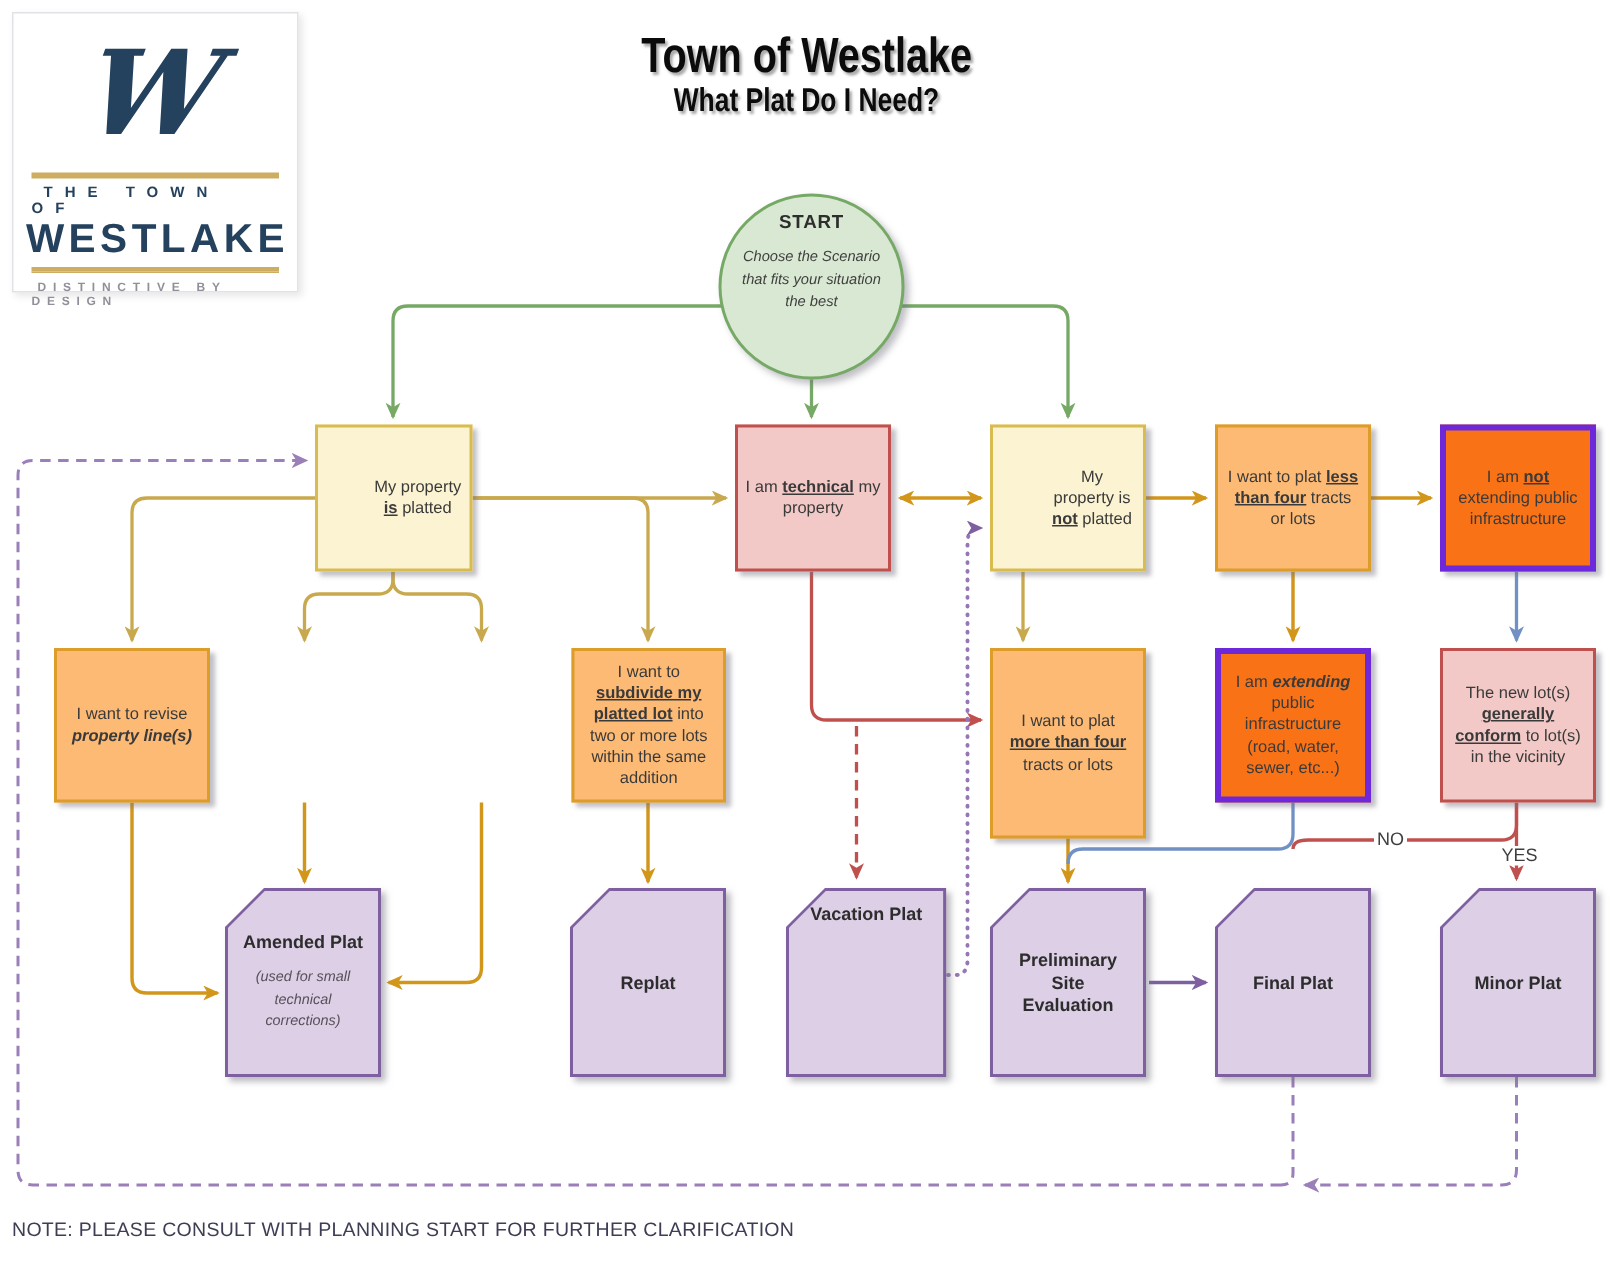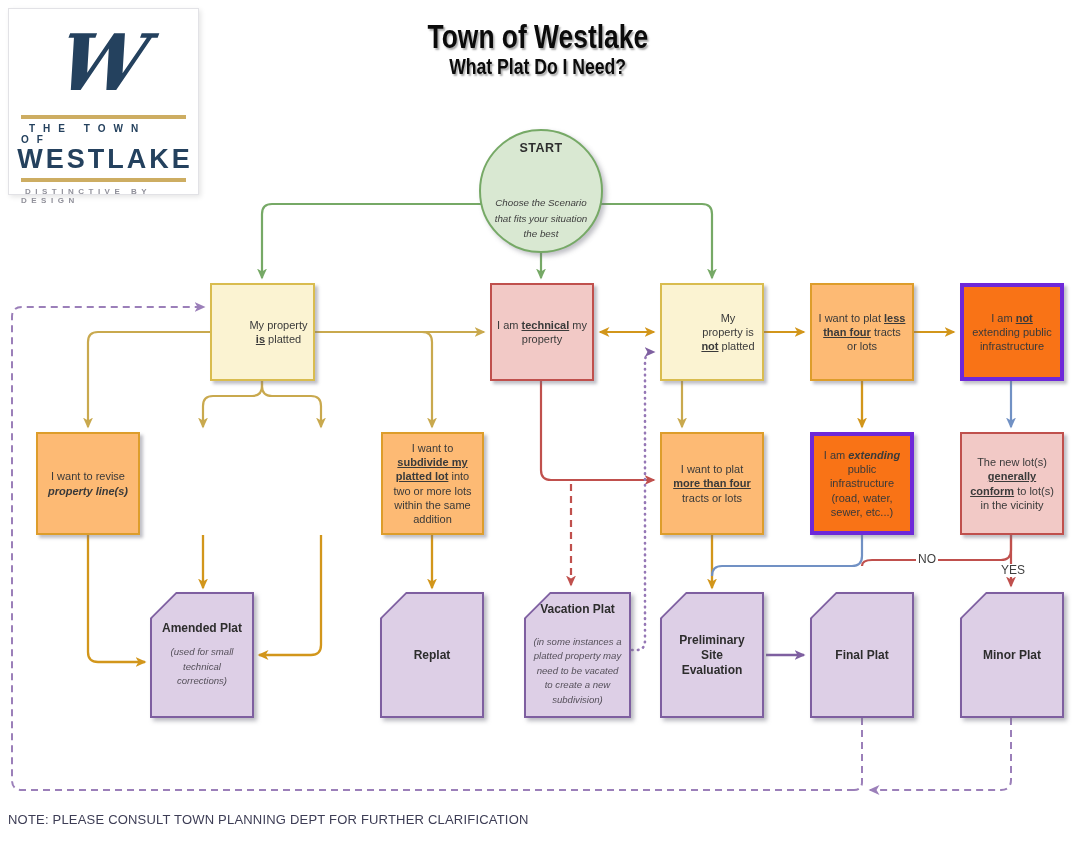--- a/index.html
+++ b/index.html
@@ -21,21 +21,21 @@
   .logo .mono{font-family:"DejaVu Serif",serif;font-style:italic;font-weight:bold;font-size:78px;
         line-height:104px;color:#24415e;transform:skewX(-10deg);}
   .logo .rule{width:100%;height:5px;border-top:3px solid #cdad62;border-bottom:1px solid #cdad62;box-sizing:border-box;}
   .logo .town{font-size:10px;font-weight:bold;color:#24415e;letter-spacing:8px;text-indent:8px;margin:4px 0 1px;}
   .logo .wlk{font-size:27px;font-weight:bold;color:#24415e;letter-spacing:3px;text-indent:3px;margin:-2px 0 3px;}
   .logo .tag{font-size:8px;font-weight:bold;color:#90909a;letter-spacing:4.5px;text-indent:4px;margin-top:5px;}
 
   
   .start{position:absolute;left:479px;top:129px;width:124px;height:124px;border-radius:50%;
         background:#d9e8d2;border:2.5px solid #76a966;box-sizing:border-box;
-        display:flex;flex-direction:column;align-items:center;justify-content:space-between;text-align:center;
+        display:flex;flex-direction:column;align-items:center;justify-content:flex-start;text-align:center;
         padding:10px;box-shadow:3px 3px 5px rgba(110,110,125,.45);}
   .start .lbl{font-weight:bold;font-size:12.5px;letter-spacing:.5px;color:#2e2e2e;margin-bottom:9px;}
   .start .desc{font-style:italic;font-size:9.8px;color:#3f3f3f;line-height:1.55;}
 
   
   .node{position:absolute;display:flex;align-items:center;justify-content:center;text-align:center;
         box-sizing:border-box;padding:4px 5px;font-size:11px;line-height:1.3;color:#3a3a3a;
         box-shadow:3px 3px 3px rgba(115,115,130,.45);}
   .yellow{background:#fbf3d2;border:2px solid #d9bc4f;padding-left:37px;}
   .orange{background:#fdba74;border:2px solid #dd9d2b;}
@@ -163,21 +163,21 @@
   <div class="node bluebox" style="left:960px;top:283px;width:104px;height:98px">
     <div><span>I am </span><span class="bu">not</span><span> extending public infrastructure</span></div>
   </div>
 
   <div class="node orange" style="left:36px;top:432px;width:104px;height:103px">
     <div><span>I want to revise </span><span class="b">property line(s)</span><span></span></div>
   </div>
   <div class="node orange" style="left:381px;top:432px;width:103px;height:103px">
     <div><span>I want to </span><span class="bu">subdivide my platted lot</span><span> into two or more lots within the same addition</span></div>
   </div>
-  <div class="node orange" style="left:660px;top:432px;width:104px;height:103px">
+  <div class="node orange" style="left:660px;top:432px;width:104px;height:127px">
     <div><span>I want to plat </span><span class="bu">more than four</span><span> tracts or lots</span></div>
   </div>
   <div class="node bluebox" style="left:810px;top:432px;width:104px;height:103px">
     <div><span>I am </span><span class="b">extending</span><span> public infrastructure (road, water, sewer, etc...)</span></div>
   </div>
   <div class="node redbox" style="left:960px;top:432px;width:104px;height:103px">
     <div><span>The new lot(s) </span><span class="bu">generally conform</span><span> to lot(s) in the vicinity</span></div>
   </div>
 
   <div class="doc" style="left:150px;top:592px;width:104px;height:126px">
@@ -190,21 +190,20 @@
   <div class="doc" style="left:380px;top:592px;width:104px;height:126px">
     <div class="shape"></div>
     <div class="inner">
       <div class="title2">Replat</div>
     </div>
   </div>
   <div class="doc topalign" style="left:524px;top:592px;width:107px;height:126px">
     <div class="shape"></div>
     <div class="inner">
       <div class="title2">Vacation Plat</div>
-      <div class="note2">(in some instances a platted property may need to be vacated to create a new subdivision)</div>
     </div>
   </div>
   <div class="doc" style="left:660px;top:592px;width:104px;height:126px">
     <div class="shape"></div>
     <div class="inner">
       <div class="title2">Preliminary Site Evaluation</div>
     </div>
   </div>
   <div class="doc" style="left:810px;top:592px;width:104px;height:126px">
     <div class="shape"></div>
@@ -215,15 +214,15 @@
   <div class="doc" style="left:960px;top:592px;width:104px;height:126px">
     <div class="shape"></div>
     <div class="inner">
       <div class="title2">Minor Plat</div>
     </div>
   </div>
 
   <div class="edge-label" style="left:916px;top:553px">NO</div>
   <div class="edge-label" style="left:999px;top:564px">YES</div>
 
-  <div class="footnote">NOTE: PLEASE CONSULT TOWN PLANNING DEPT FOR FURTHER CLARIFICATION</div>
+  <div class="footnote">NOTE: PLEASE CONSULT WITH PLANNING START FOR FURTHER CLARIFICATION</div>
 
 </div>
 
 </body></html>

